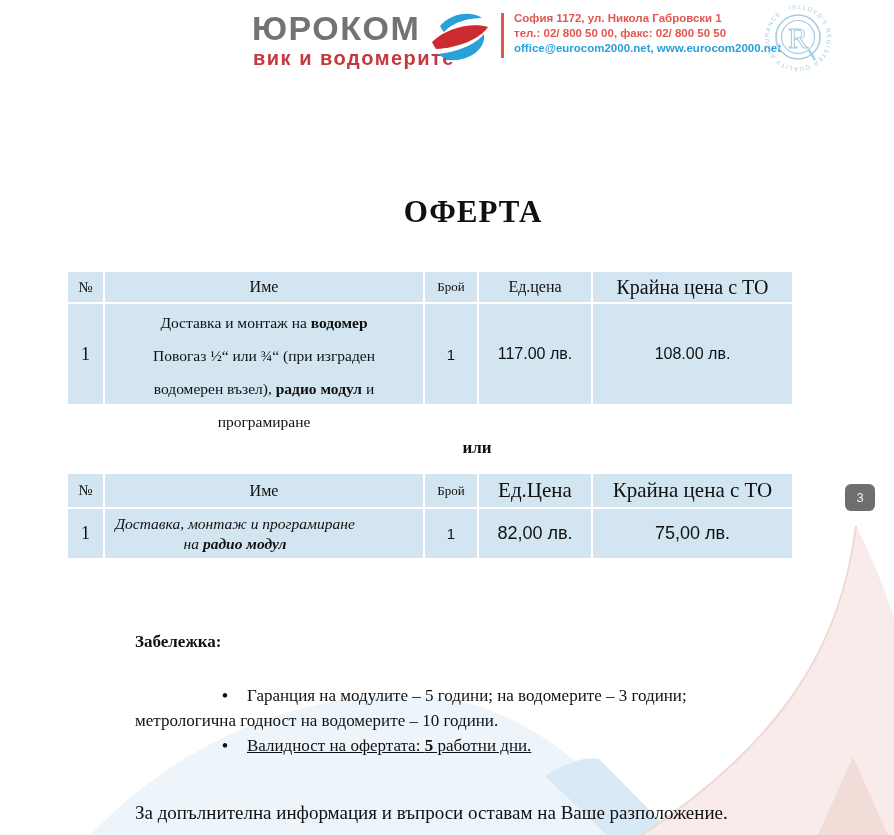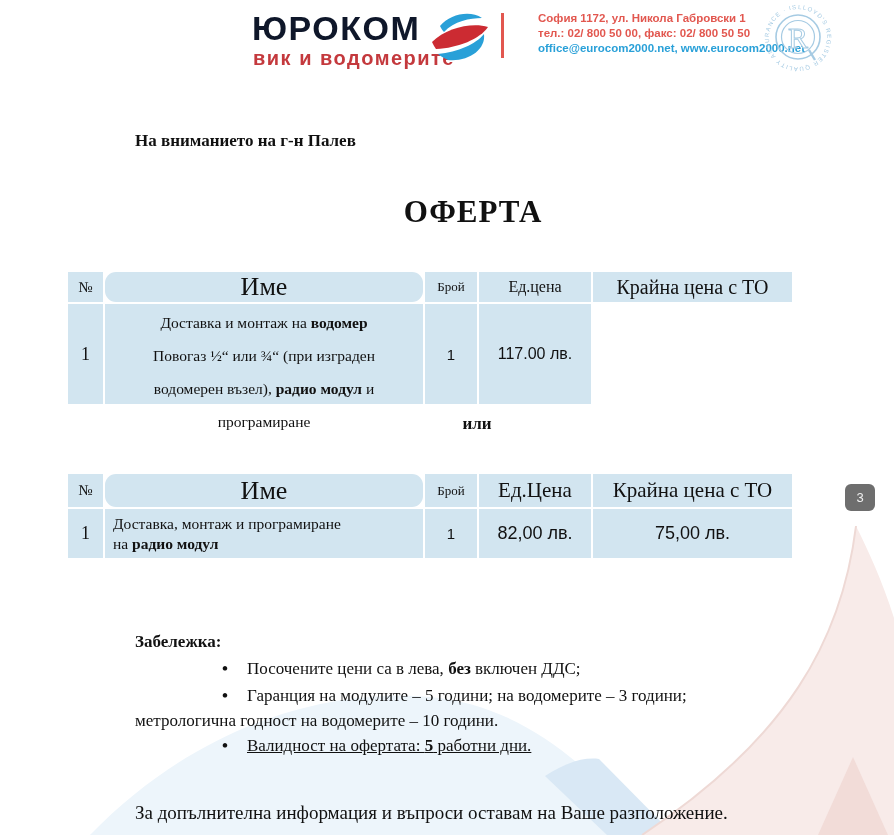--- a/index.html
+++ b/index.html
@@ -6,58 +6,58 @@
   html,body { background:#fff; }
   .page {
     position:relative; width:894px; height:835px; background:#ffffff;
     overflow:hidden; font-family:"Liberation Serif", serif; color:#111;
   }
   .wm { position:absolute; left:0; top:0; z-index:0; }
   .content { position:absolute; inset:0; z-index:1; }
 
   
   .brand-name { position:absolute; left:252px; top:9px; font-family:"Liberation Sans",sans-serif;
-    font-weight:bold; font-size:34px; letter-spacing:1.5px; color:#0f172a; }
+    font-weight:bold; font-size:34px; letter-spacing:1.5px; color:#737373; }
   .brand-tagline { position:absolute; left:253px; top:47px; font-family:"Liberation Sans",sans-serif;
     font-weight:bold; font-size:20px; letter-spacing:1.5px; color:#c4393d; }
   .swoosh { position:absolute; left:424px; top:8px; }
   .vline { position:absolute; left:501px; top:13px; width:3px; height:45px; background:#e2574f; }
-  .contact { position:absolute; left:538px; top:11px; font-family:"Liberation Sans",sans-serif;
+  .contact { position:absolute; left:514px; top:11px; font-family:"Liberation Sans",sans-serif;
     font-size:11.5px; font-weight:bold; line-height:15px; }
   .c-red  { color:#e2574f; }
   .c-blue { color:#29a0d8; }
   .seal { position:absolute; left:760px; top:0px; }
 
   
   .attention { position:absolute; left:135px; top:131px; font-size:17px; font-weight:bold; }
   .title { position:absolute; left:56px; top:194px; width:834px; text-align:center;
     font-size:31px; font-weight:bold; letter-spacing:1px; }
-  .or-sep { position:absolute; left:60px; top:414px; width:834px; text-align:center;
+  .or-sep { position:absolute; left:60px; top:438px; width:834px; text-align:center;
     font-size:17px; font-weight:bold; }
 
   
   .offer-table { position:absolute; left:68px; width:724px; display:grid;
     grid-template-columns:35px 318px 52px 112px 1fr; gap:2px; }
   .t1 { top:272px; grid-template-rows:30px 100px; }
   .t2 { top:474px; grid-template-rows:33px 49px; }
   .cell { background:#d2e5f0; display:flex; align-items:center; justify-content:center; }
   .th-num   { font-size:15px; }
-  .th-name  { font-size:26px;border-radius:11px; }
+  .th-name  { font-size:16px; }
   .th-qty   { font-size:13px; }
   .th-unit1 { font-size:16px; }
   .th-unit2 { font-size:21px; }
   .th-final1{ font-size:20px; }
   .th-final2{ font-size:21px; }
   .b-num  { font-size:18px; }
   .b-qty  { font-family:"Liberation Sans",sans-serif; font-size:15px; }
   .b-price1 { font-family:"Liberation Sans",sans-serif; font-size:16px; }
   .b-price2 { font-family:"Liberation Sans",sans-serif; font-size:18px; }
   .b-name { display:block; font-size:15.5px; }
   .b-name-1 { padding:2px 30px 0; line-height:33px; text-align:center;font-family:Liberation Serif, serif; }
-  .b-name-2 { padding:5px 66px 0 8px; line-height:20px; text-align:left; }
+  .b-name-2 { padding:5px 66px 0 8px; line-height:20px; text-align:center;font-style:italic; }
 
   
   .page-badge { position:absolute; left:845px; top:484px; width:30px; height:27px;
     background:#6e6e6e; border-radius:6px; display:flex; align-items:center; justify-content:center;
     font-family:"Liberation Sans",sans-serif; font-size:13px; color:#f0f0f0; }
 
   
   .notes-label { position:absolute; left:135px; top:632px; font-size:17px; font-weight:bold; }
   .note-row { position:absolute; left:222px; font-size:17px; }
   .note-row .dot { display:inline-block; width:25px; font-weight:bold; }
@@ -103,33 +103,33 @@
       </defs>
       <text font-family="Liberation Sans, sans-serif" font-size="6" fill="#a6cbe3" letter-spacing="1.2">
         <textPath href="#sealring">LLOYD'S REGISTER QUALITY ASSURANCE · ISO 9001 ·</textPath>
       </text>
       <circle cx="38" cy="37" r="22" fill="none" stroke="#a6cbe3" stroke-width="1.6"></circle>
       <circle cx="38" cy="37" r="16.5" fill="none" stroke="#a6cbe3" stroke-width="1.2"></circle>
       <line x1="49" y1="50" x2="55" y2="60" stroke="#a6cbe3" stroke-width="2.4"></line>
       <text x="38" y="48" text-anchor="middle" font-family="Liberation Serif, serif" font-size="30" fill="#ffffff" stroke="#a6cbe3" stroke-width="1">R</text>
     </svg>
 
-    <div class="attention">На вниманието на г-н Палев</div>
     <h1 class="title">ОФЕРТА</h1>
 
     <div class="offer-table t1">
       <div class="cell th-num">№</div>
       <div class="cell th-name">Име</div>
       <div class="cell th-qty">Брой</div>
       <div class="cell th-unit1">Ед.цена</div>
       <div class="cell th-final1">Крайна цена с ТО</div>
       <div class="cell b-num">1</div>
       <div class="cell b-name b-name-1"><span>Доставка и монтаж на </span><span style="font-weight: bold;">водомер</span><span> Повогаз ½“ или ¾“ (при изграден водомерен възел), </span><span style="font-weight: bold;">радио модул</span><span> и програмиране</span></div>
       <div class="cell b-qty">1</div>
       <div class="cell b-price1">117.00 лв.</div>
+      <div class="cell b-price1">108.00 лв.</div>
     </div>
 
     <div class="or-sep">или</div>
 
     <div class="offer-table t2">
       <div class="cell th-num">№</div>
       <div class="cell th-name">Име</div>
       <div class="cell th-qty">Брой</div>
       <div class="cell th-unit2">Ед.Цена</div>
       <div class="cell th-final2">Крайна цена с ТО</div>
@@ -137,23 +137,20 @@
       <div class="cell b-name b-name-2"><span>Доставка, монтаж и програмиране на </span><span style="font-weight: bold;">радио модул</span></div>
       <div class="cell b-qty">1</div>
       <div class="cell b-price2">82,00 лв.</div>
       <div class="cell b-price2">75,00 лв.</div>
     </div>
 
     <div class="page-badge">3</div>
 
     <div class="notes-label">Забележка:</div>
 
-    <div class="note-row nr1">
-      <span class="dot">•</span><span><span>Посочените цени са в лева, </span><span style="font-weight: bold;">без</span><span> включен ДДС;</span></span>
-    </div>
     <div class="note-row nr2">
       <span class="dot">•</span><span><span>Гаранция на модулите – 5 години; на водомерите – 3 години;</span></span>
     </div>
     <div class="note-cont">метрологична годност на водомерите – 10 години.</div>
     <div class="note-row nr3">
       <span class="dot">•</span><span><span style="text-decoration: underline;">Валидност на офертата: </span><span style="font-weight: bold; text-decoration: underline;">5</span><span style="text-decoration: underline;"> работни дни.</span></span>
     </div>
 
     <div class="closing">За допълнителна информация и въпроси оставам на Ваше разположение.</div>
 

